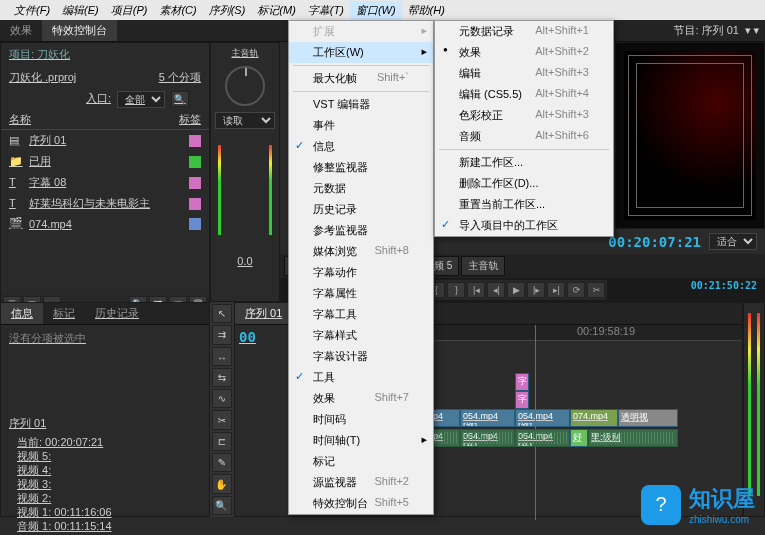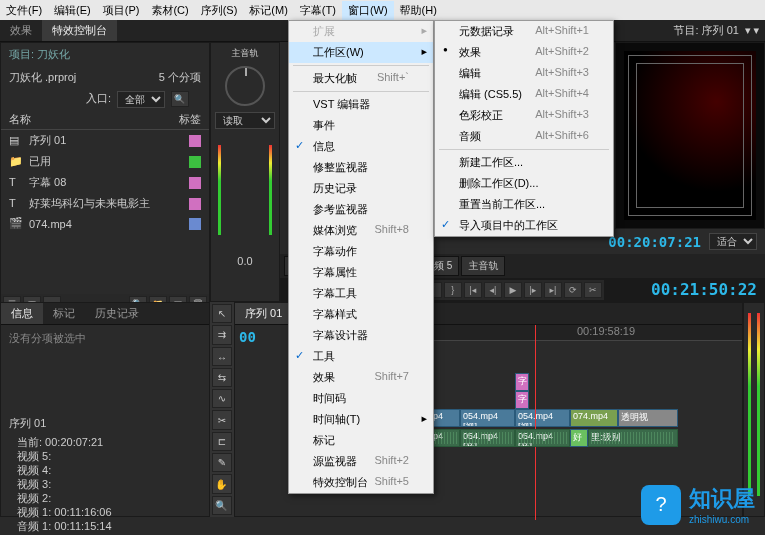--- a/index.html
+++ b/index.html
@@ -1,32 +1,32 @@
 <!DOCTYPE html>
 <html><head>
 <meta charset="utf-8">
 <style>
 * { margin:0; padding:0; box-sizing:border-box; font-family:"Microsoft YaHei",sans-serif; font-size:11px; }
 body { background:#2a2a2a; color:#ccc; width:765px; height:535px; overflow:hidden; position:relative; }
-.menubar { background:#e8e8e8; color:#000; height:20px; display:flex; align-items:center; padding:0 0; }
+.menubar { background:#e8e8e8; color:#000; height:20px; display:flex; align-items:center; padding:0 8px;font-style:italic; }
 .menubar span { padding:2px 6px; cursor:pointer; }
 .menubar span.active { background:#cce8ff; }
 .tabbar { background:#232323; height:22px; display:flex; align-items:center; border-bottom:1px solid #111; }
 .tabbar .tab { padding:3px 10px; color:#999; }
 .tabbar .tab.active { background:#3a3a3a; color:#eee; }
 .row { display:flex; }
-.panel { background:#2a2a2a; border:1px solid #1a1a1a; }
+.panel { background:#2a2a2a; border:1px solid #1a1a1a;text-decoration:underline; }
 .proj-header { padding:4px 8px; display:flex; justify-content:space-between; }
 .proj-sub { padding:2px 20px; display:flex; justify-content:flex-end; gap:6px; }
 .proj-cols { display:flex; padding:2px 8px; justify-content:space-between; border-bottom:1px solid #444; }
 .proj-item { display:flex; align-items:center; padding:3px 8px; gap:6px; }
 .proj-item .swatch { width:12px; height:12px; }
 .icon { display:inline-block; width:14px; height:14px; }
 .timecode { color:#2db8e8; font-family:monospace; font-size:14px; font-weight:bold; }
-.timecode.small { font-size:16px; }
+.timecode.small { font-size:10px; }
 .dropdown { position:absolute; background:#f0f0f0; color:#000; border:1px solid #999; box-shadow:2px 2px 6px rgba(0,0,0,0.5); z-index:100; }
 .dropdown .mi { padding:3px 24px 3px 24px; display:flex; justify-content:space-between; position:relative; white-space:nowrap; }
 .dropdown .mi:hover, .dropdown .mi.hl { background:#cce8ff; }
 .dropdown .sep { height:1px; background:#ccc; margin:2px 4px; }
 .dropdown .check::before { content:"✓"; position:absolute; left:6px; color:#06c; }
 .dropdown .arrow::after { content:"▸"; position:absolute; right:6px; }
 .dropdown .dot::before { content:"●"; position:absolute; left:8px; font-size:8px; }
 .meter { position:absolute; left:3px; top:10px; bottom:20px; width:3px; background:linear-gradient(#e33 0%, #ee3 20%, #3c3 40%, #3c3 100%); }
 .meter.r { left:auto; right:3px; }
 .track-btn { background:#333; padding:2px 6px; border:1px solid #111; font-size:10px; }
@@ -297,20 +297,24 @@
     </div>
     <div class="mi check">
       <span>信息</span>
       <span style="color:#888"></span>
     </div>
     <div class="mi">
       <span>修整监视器</span>
       <span style="color:#888"></span>
     </div>
     <div class="mi">
+      <span>元数据</span>
+      <span style="color:#888"></span>
+    </div>
+    <div class="mi">
       <span>历史记录</span>
       <span style="color:#888"></span>
     </div>
     <div class="mi">
       <span>参考监视器</span>
       <span style="color:#888"></span>
     </div>
     <div class="mi">
       <span>媒体浏览</span>
       <span style="color:#888">Shift+8</span>

